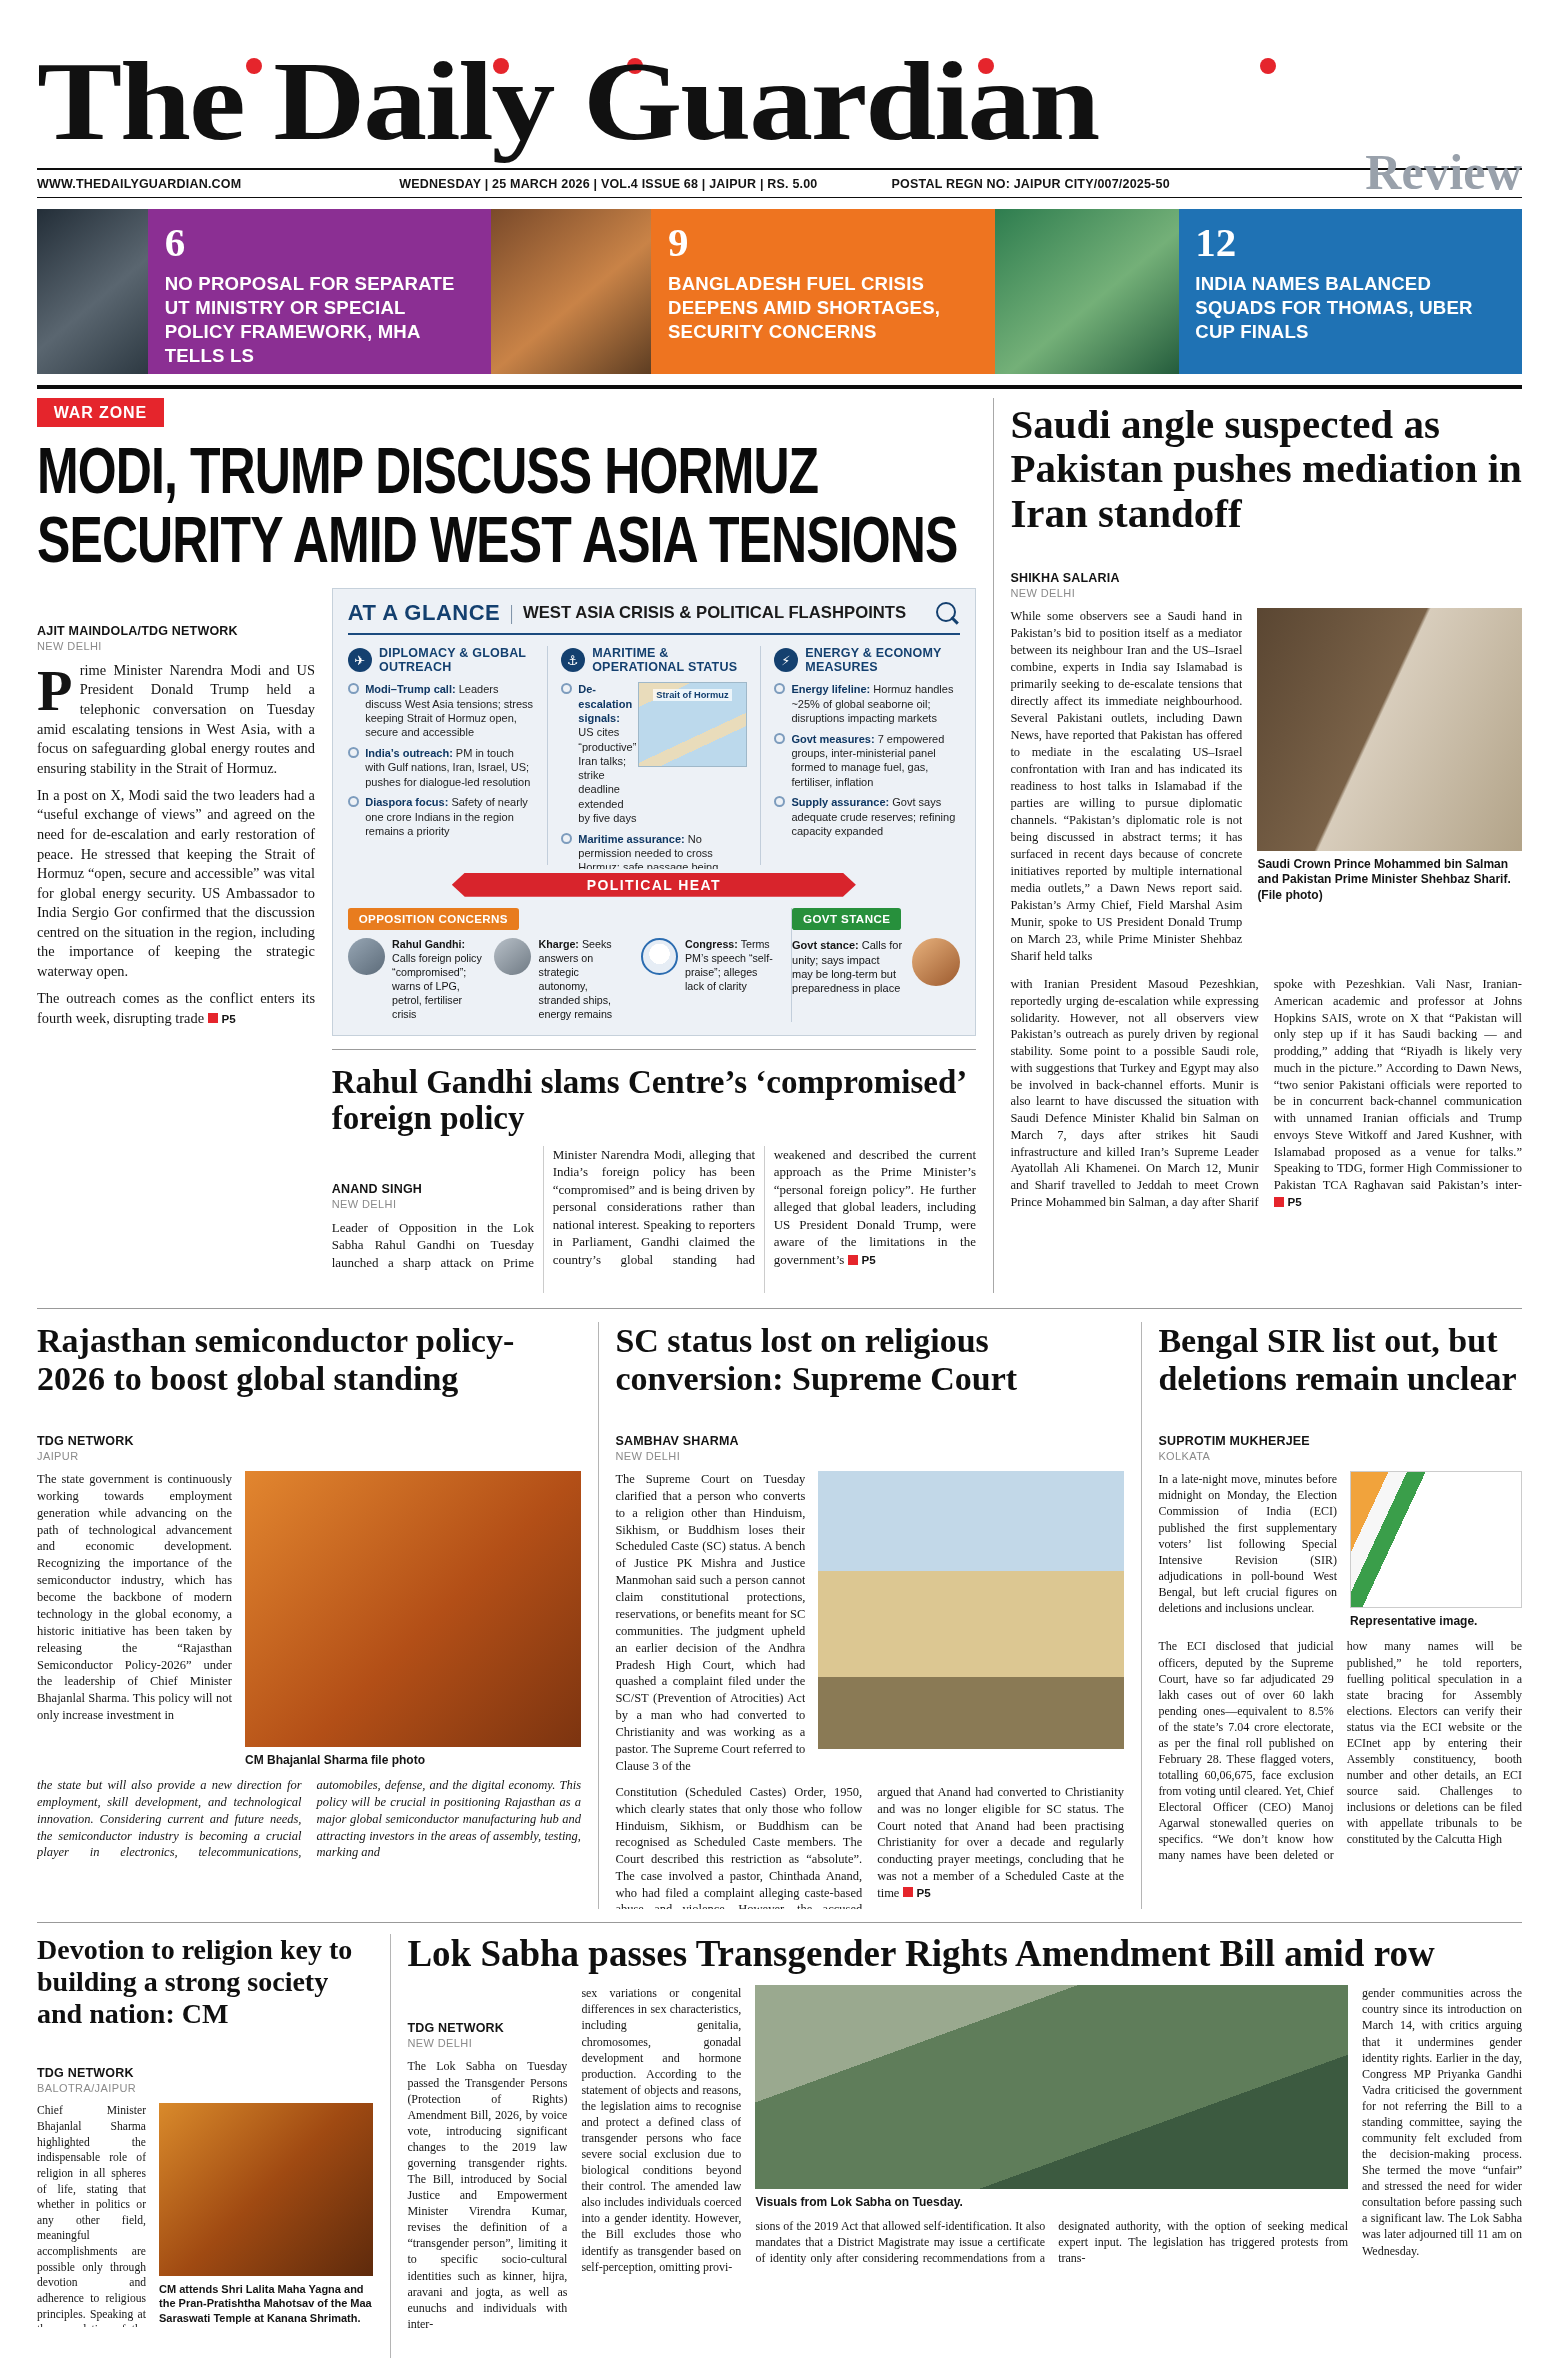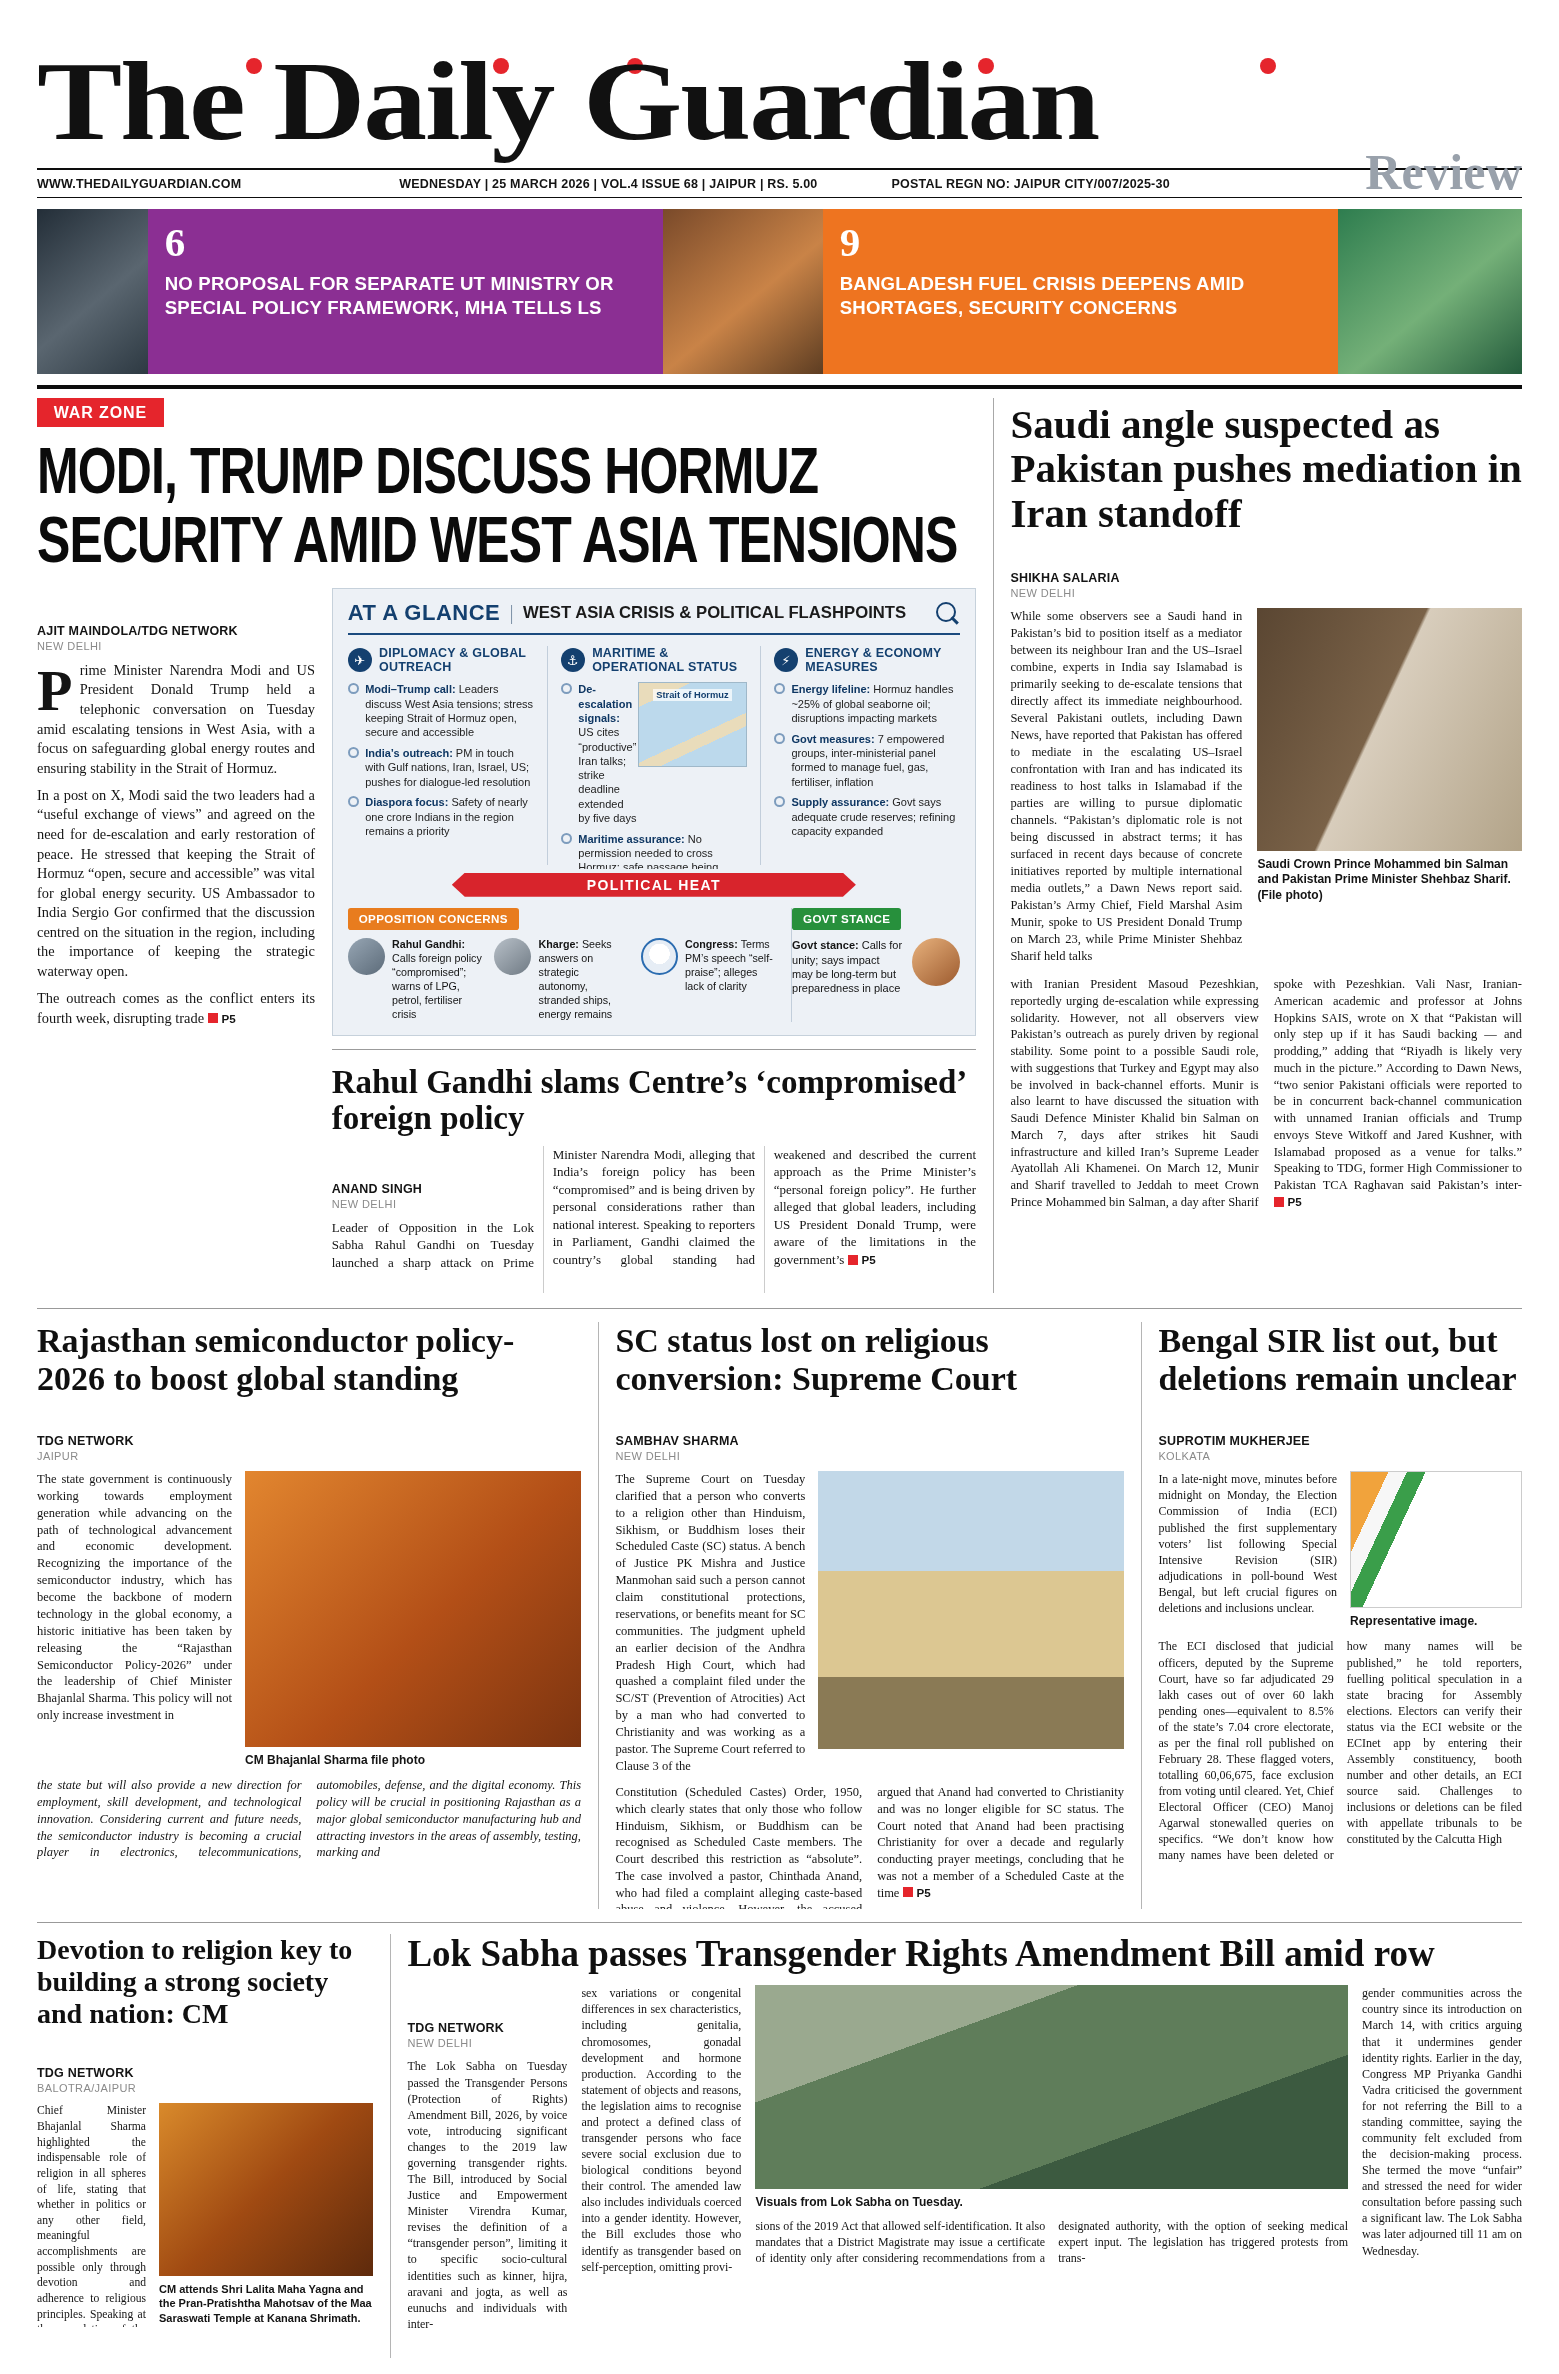--- a/index.html
+++ b/index.html
@@ -150,37 +150,41 @@
   <header class="masthead">
     <span class="dot" style="left:209px"></span>
     <span class="dot" style="left:456px"></span>
     <span class="dot" style="left:590px"></span>
     <span class="dot" style="left:941px"></span>
     <span class="dot" style="left:1223px"></span>
     <h1 class="mast-title">The Daily Guardian</h1>
     <div class="info-bar">
       <span>WWW.THEDAILYGUARDIAN.COM</span>
       <span class="info-date">WEDNESDAY | 25 MARCH 2026  |  VOL.4 ISSUE 68  |  JAIPUR  |  RS. 5.00</span>
-      <span class="info-postal">POSTAL REGN NO: JAIPUR CITY/007/2025-30</span>
+      <span class="info-postal">POSTAL REGN NO: JAIPUR CITY/007/2025-50</span>
       <span class="review">Review</span>
     </div>
   </header>
 
   <div class="teasers">
     <div class="t-photo w1 ph-suit"></div>
     <div class="t-box t-purple">
       <div class="t-num">6</div>
       <div class="t-head">NO PROPOSAL FOR SEPARATE UT MINISTRY OR SPECIAL POLICY FRAMEWORK, MHA TELLS LS</div>
     </div>
     <div class="t-photo w2 ph-fuel"></div>
     <div class="t-box t-orange">
       <div class="t-num">9</div>
       <div class="t-head">BANGLADESH FUEL CRISIS DEEPENS AMID SHORTAGES, SECURITY CONCERNS</div>
     </div>
     <div class="t-photo w3 ph-badminton"></div>
+    <div class="t-box t-blue">
+      <div class="t-num">12</div>
+      <div class="t-head">INDIA NAMES BALANCED SQUADS FOR THOMAS, UBER CUP FINALS</div>
+    </div>
   </div>
 
   <div class="rule"></div>
 
   <section class="main-top">
     <div class="main-left">
       <span class="warzone">WAR ZONE</span>
       <h2 class="lead-headline">MODI, TRUMP DISCUSS HORMUZ SECURITY AMID WEST ASIA TENSIONS</h2>
       <div class="lead-row">
         <div class="lead-bodycol">

